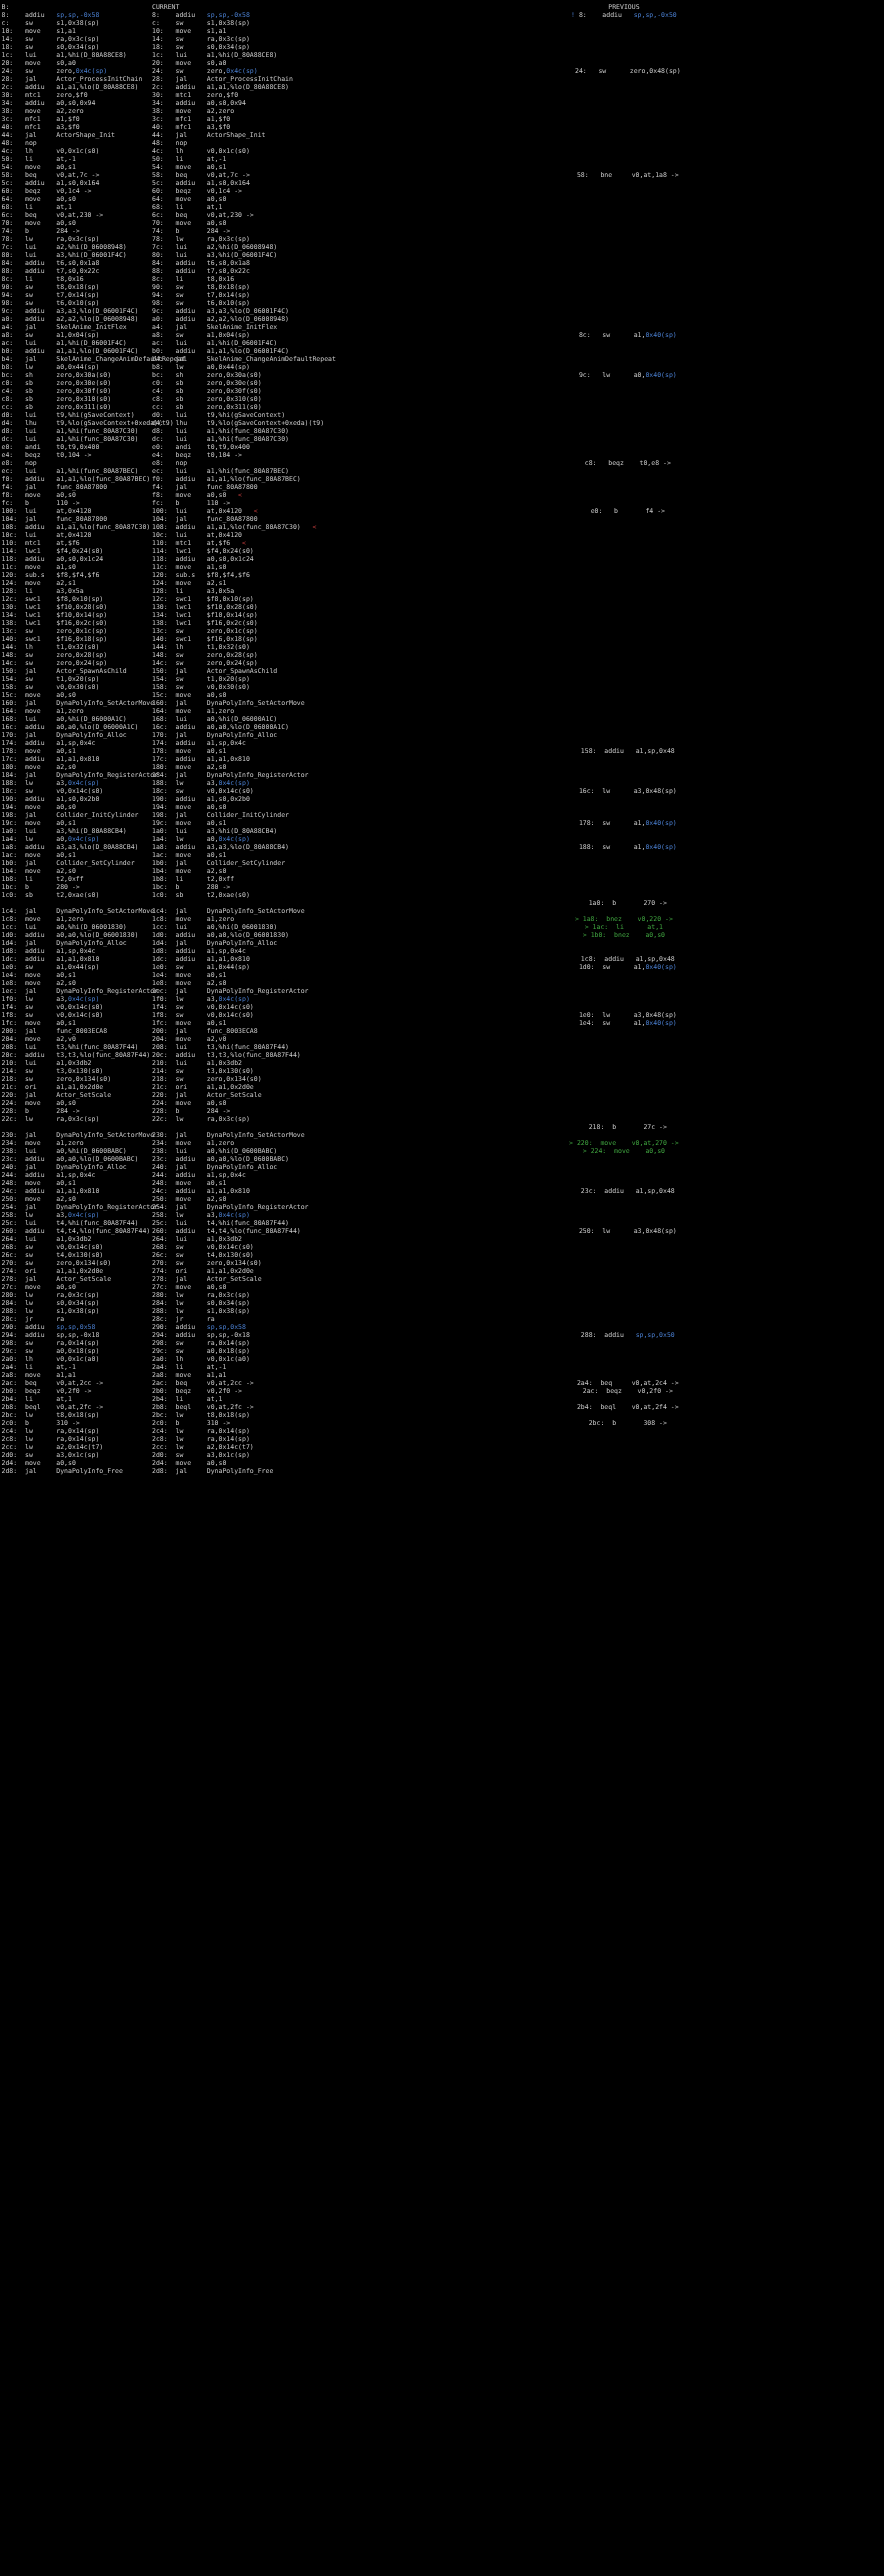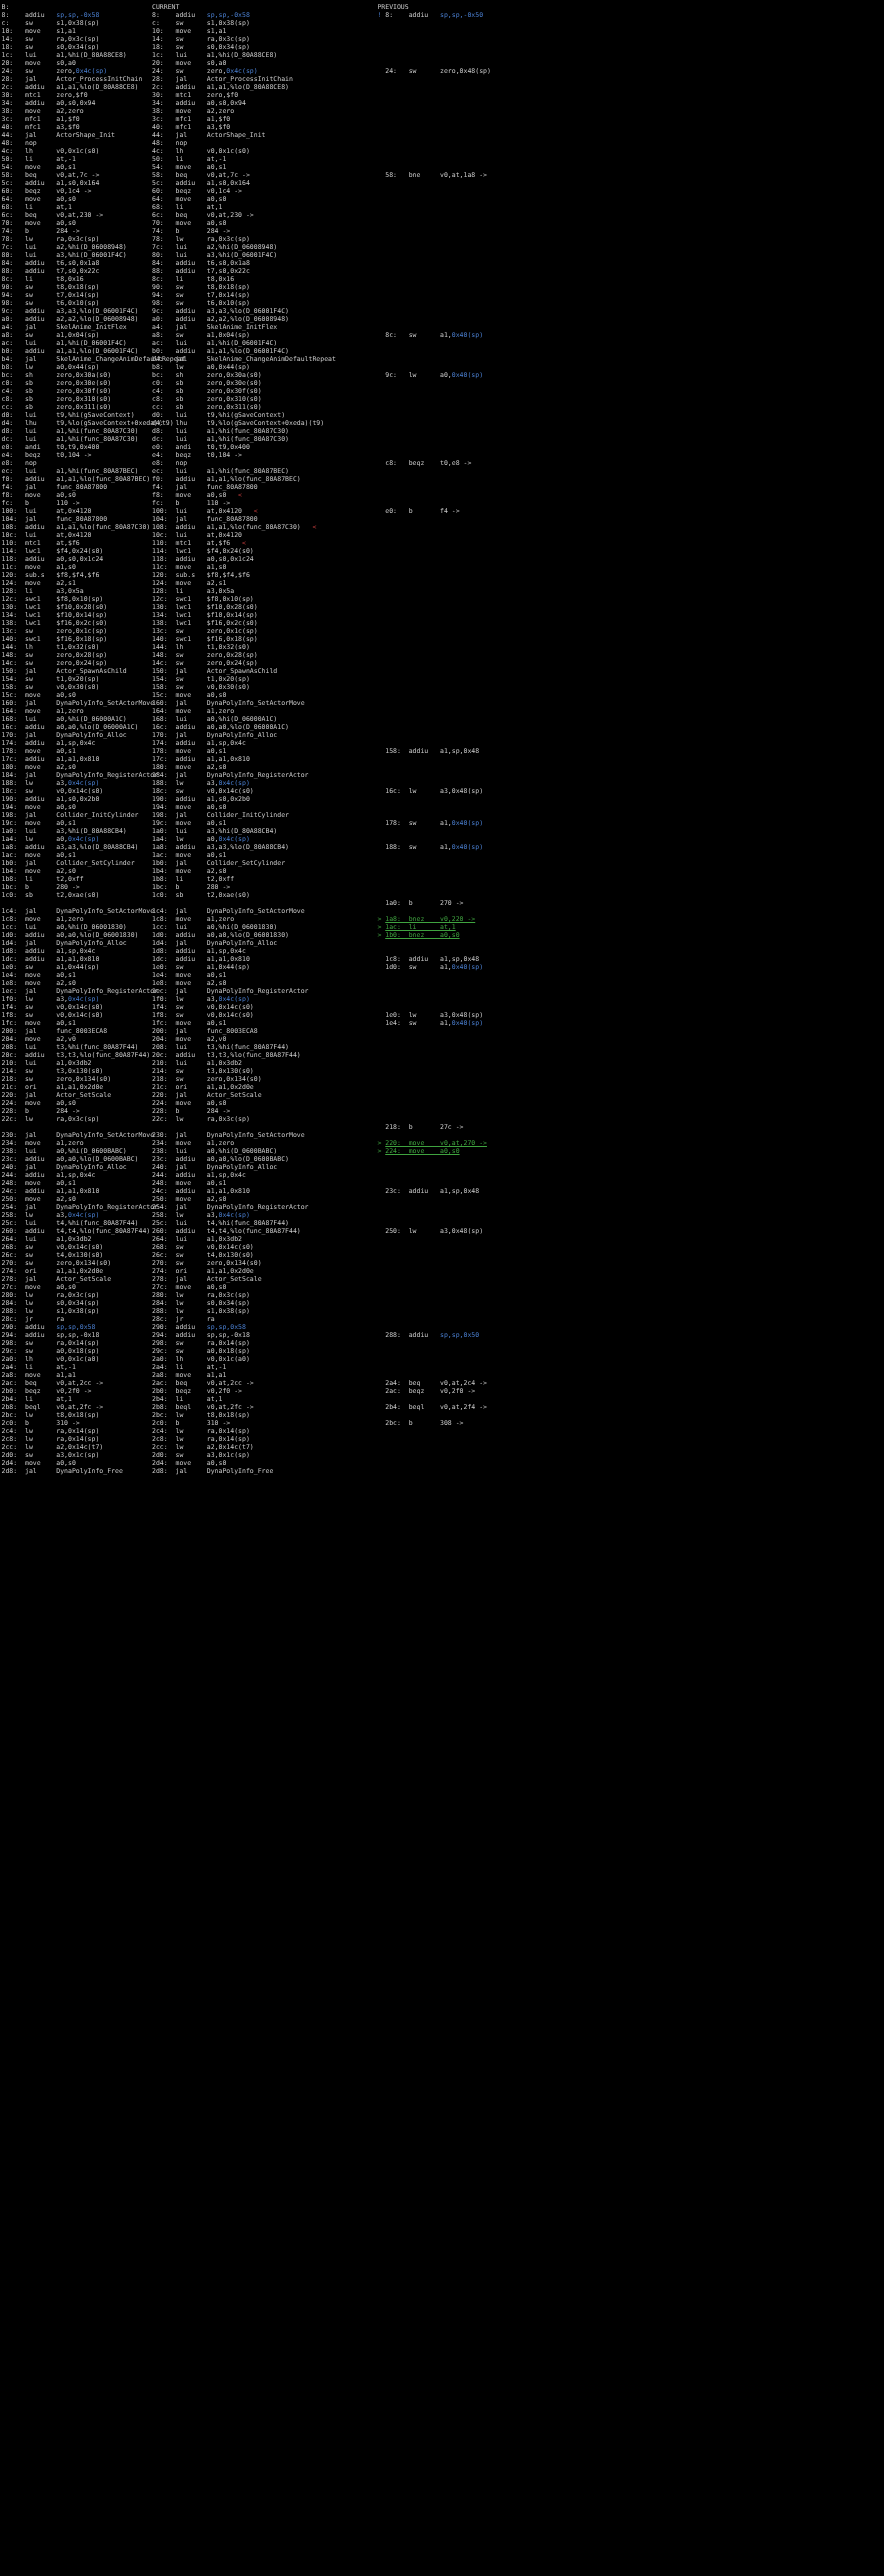--- a/index.html
+++ b/index.html
@@ -8,26 +8,26 @@
     font-size:6.5px;
     line-height:8px;
     color:#c8c8c8;
     width:884px;
   }
   .page{position:relative;width:884px;min-height:2576px;padding-top:2.9px;box-sizing:border-box;}
   .cols{display:flex;flex-direction:row;align-items:flex-start;}
   .col{position:relative;}
   .col-left{width:149px;flex:0 0 149px;padding-left:1.5px;}
   .col-mid{width:221px;flex:0 0 221px;padding-left:1.5px;}
-  .col-right{width:493px;flex:0 0 493px;padding-left:4.4px;}
+  .col-right{width:493px;flex:0 0 493px;padding-left:4.4px;text-align:center;}
   .hdr{height:8px;white-space:pre;}
   .row{white-space:pre;height:8px;}
   .red{color:#d04040;}
   .hi{color:#4a7fd0;}
-  .grn{color:#3fa33f;text-decoration:underline;}
+  .grn{color:#3fa33f;}
   .gutter-blue{color:#4a7fd0;}
   .gutter-grn{color:#3fa33f;}
 </style>
 </head>
 <body>
 
 <div class="page">
 
   <div class="cols">
 

